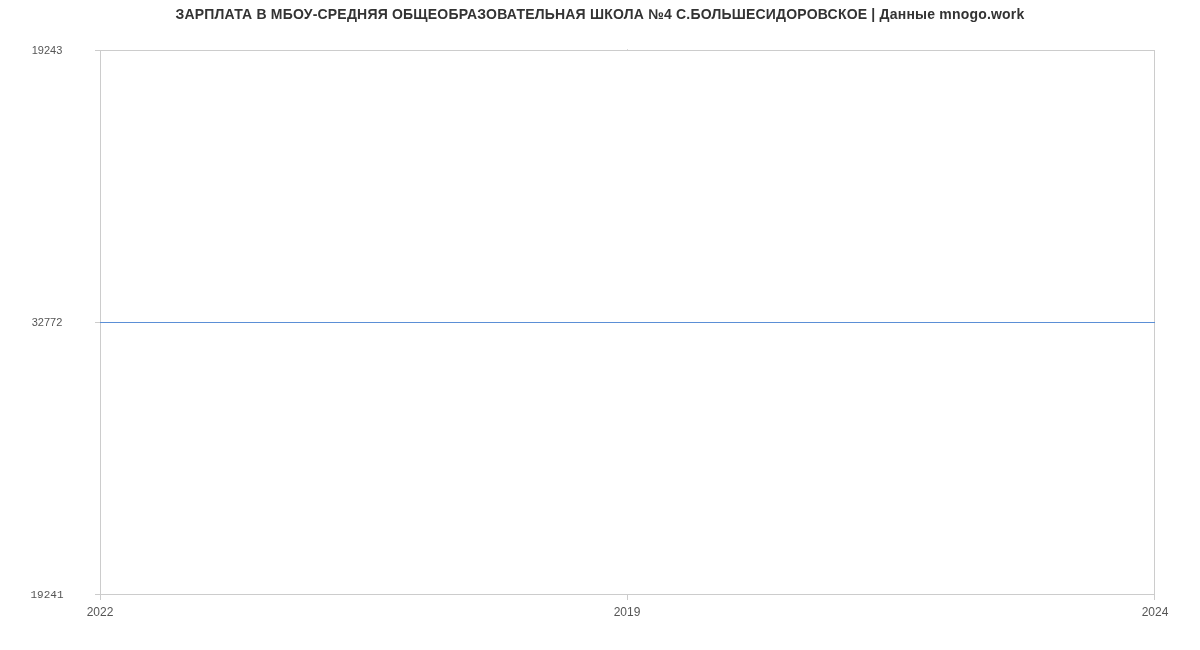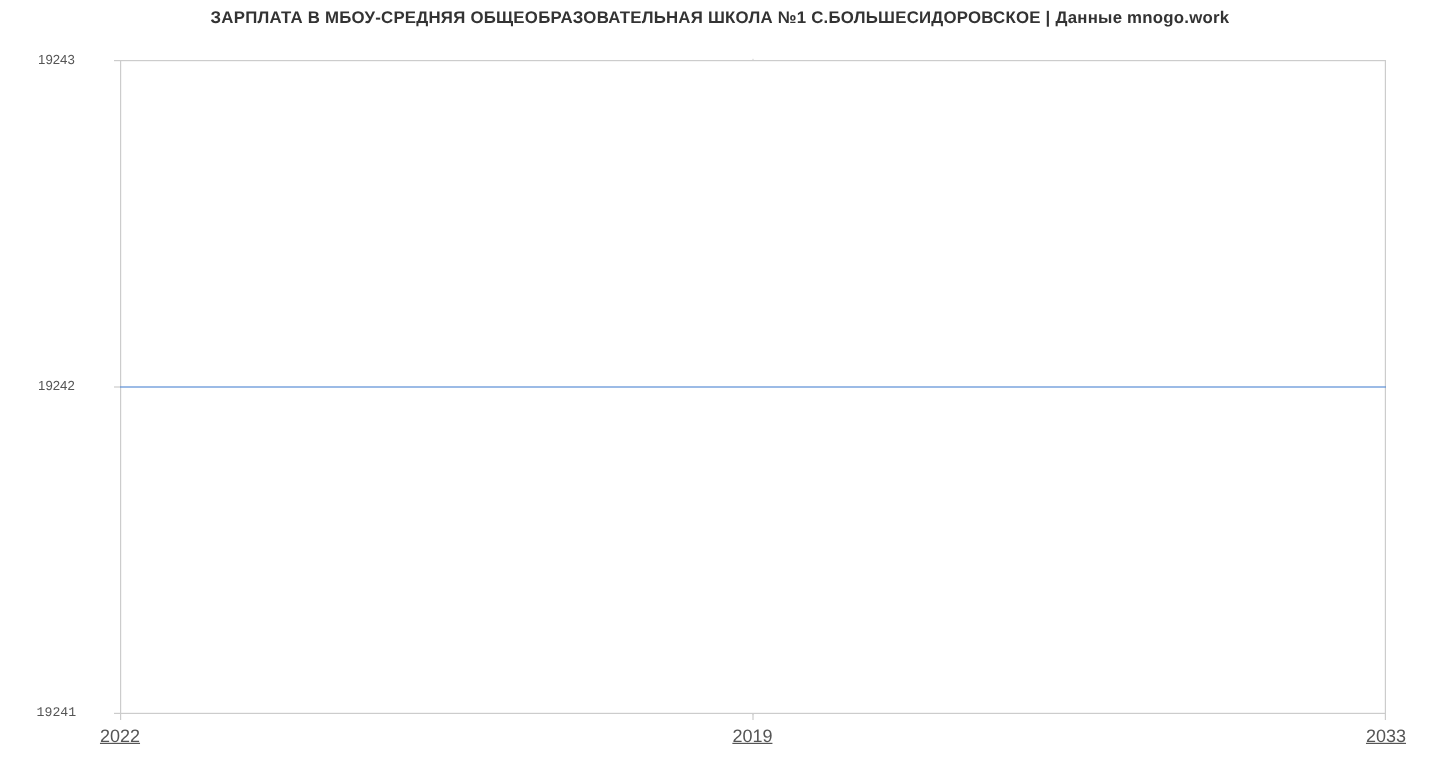--- a/index.html
+++ b/index.html
@@ -48,25 +48,24 @@
     left: 0;
     width: 94px;
     text-align: center;
     font-size: 11px;
     color: #555555;
     transform: translateY(-50%);
   }
   .x-tick {
     position: absolute;
     top: 605px;
-    font-size: 15px;
+    font-size: 12px;
     color: #555555;
     transform: translateX(-50%);
     white-space: nowrap;
-    text-decoration: underline;
   }
   .x-grid {
     position: absolute;
     top: 49px;
     width: 0;
     height: 547px;
     border-left: 1px solid #d9d9d9;
   }
   .series-line {
     position: absolute;
@@ -78,39 +77,39 @@
   .tick-mark {
     position: absolute;
     background: #cccccc;
   }
 </style>
 </head>
 <body>
 
 <div class="wrap">
 
-  <div class="title">ЗАРПЛАТА В МБОУ-СРЕДНЯЯ ОБЩЕОБРАЗОВАТЕЛЬНАЯ ШКОЛА №1 С.БОЛЬШЕСИДОРОВСКОЕ | Данные mnogo.work</div>
+  <div class="title">ЗАРПЛАТА В МБОУ-СРЕДНЯЯ ОБЩЕОБРАЗОВАТЕЛЬНАЯ ШКОЛА №4 С.БОЛЬШЕСИДОРОВСКОЕ | Данные mnogo.work</div>
 
   <div class="band" style="top:50px; height:272px;"></div>
 
   <div class="x-grid" style="left:627px;"></div>
 
   <div class="plot"></div>
 
   <div class="series-line" style="top:322px;"></div>
 
   <div class="y-tick" style="top:50px;">19243</div>
-  <div class="y-tick" style="top:322px;">19242</div>
+  <div class="y-tick" style="top:322px;">32772</div>
   <div class="y-tick" style="top:595px;font-family:Liberation Mono, monospace;">19241</div>
 
   <div class="tick-mark" style="left:95px; top:50px;  width:5px; height:1px;"></div>
   <div class="tick-mark" style="left:95px; top:322px; width:5px; height:1px;"></div>
   <div class="tick-mark" style="left:95px; top:594px; width:5px; height:1px;"></div>
 
   <div class="x-tick" style="left:100px;">2022</div>
   <div class="x-tick" style="left:627px;">2019</div>
-  <div class="x-tick" style="left:1155px;">2033</div>
+  <div class="x-tick" style="left:1155px;">2024</div>
 
   <div class="tick-mark" style="left:100px;  top:595px; width:1px; height:5px;"></div>
   <div class="tick-mark" style="left:627px;  top:595px; width:1px; height:5px;"></div>
   <div class="tick-mark" style="left:1154px; top:595px; width:1px; height:5px;"></div>
 
 </div>
 
 </body></html>

